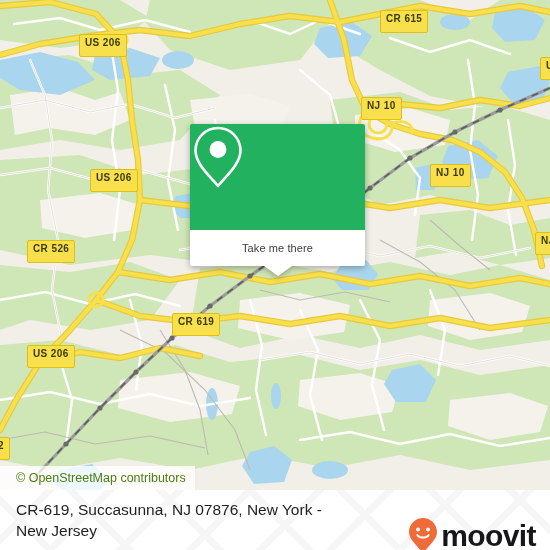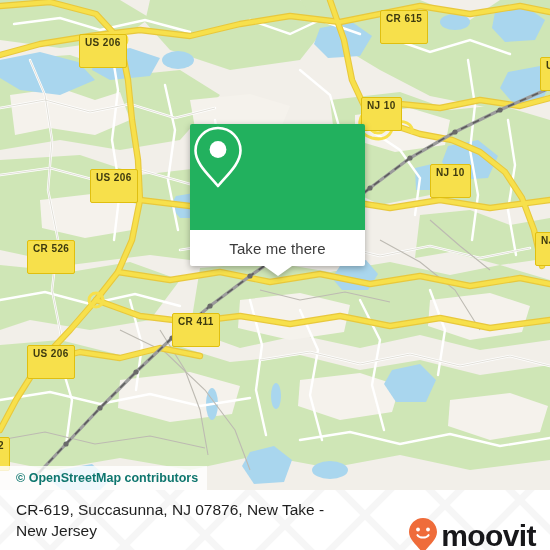--- a/index.html
+++ b/index.html
@@ -20,21 +20,21 @@
   
   .shield{
     position:absolute;
     background:#f7e04b;
     border:1.5px solid #e0bf10;
     border-radius:2px;
     color:#3d3a10;
     font-size:10px;
     font-weight:bold;
     letter-spacing:.4px;
-    padding:2px 5px 19px 5px;
+    padding:2px 5px 8px 5px;
     line-height:11px;
     white-space:nowrap;
     box-sizing:border-box;
     text-shadow:0 0 1px #f7e04b;
   }
 
   
   #callout{
     position:absolute;
     left:190px;top:124px;width:175px;
@@ -47,39 +47,38 @@
     display:flex;align-items:center;justify-content:center;
   }
   #callout-foot{
     background:#ffffff;
     height:36px;
     border-radius:0 0 2px 2px;
     display:flex;align-items:center;justify-content:center;
     position:relative;
   }
   #callout-foot-label{
-    font-size:15px;color:#3b3b3b;letter-spacing:.1px;
+    font-size:11px;color:#3b3b3b;letter-spacing:.1px;
   }
   #callout-tail{
     position:absolute;left:50%;transform:translateX(-50%);
     top:36px;width:0;height:0;
     border-left:14px solid transparent;
     border-right:14px solid transparent;
     border-top:10px solid #ffffff;
   }
 
   
   #attrib{
     position:absolute;left:0;bottom:0;
     background:rgba(255,255,255,.80);
-    font-size:12.5px;color:#0f766e;
+    font-size:12.5px;color:#4d7c0f;
     padding:5px 9px 5px 16px;
     line-height:14px;
     white-space:nowrap;
-    font-weight:bold;
   }
 
   
   #footer{
     position:absolute;left:0;top:490px;width:550px;height:60px;
     background:#ffffff;
     display:flex;align-items:center;
     overflow:hidden;
   }
   #footer-watermark{
@@ -252,21 +251,21 @@
     </svg>
 
     <div class="shield" style="left:79px;top:34px;">US 206</div>
     <div class="shield" style="left:380px;top:10px;">CR 615</div>
     <div class="shield" style="left:361px;top:97px;">NJ 10</div>
     <div class="shield" style="left:90px;top:169px;">US 206</div>
     <div class="shield" style="left:430px;top:164px;">NJ 10</div>
     <div class="shield" style="left:27px;top:240px;">CR 526</div>
     <div class="shield" style="left:535px;top:232px;">NJ</div>
     <div class="shield" style="left:540px;top:57px;">US</div>
-    <div class="shield" style="left:172px;top:313px;">CR 411</div>
+    <div class="shield" style="left:172px;top:313px;">CR 619</div>
     <div class="shield" style="left:27px;top:345px;">US 206</div>
     <div class="shield" style="left:-8px;top:437px;">2</div>
 
     <div id="callout">
       <div id="callout-head">
         <svg width="56" height="66" viewBox="0 0 56 66">
           <path d="M28 4 C15.5 4 5.5 14 5.5 26.5 C5.5 40 20 52 28 62 C36 52 50.5 40 50.5 26.5 C50.5 14 40.5 4 28 4 Z" fill="none" stroke="#ffffff" stroke-width="2.6" stroke-linejoin="round"></path>
           <circle cx="28" cy="25.5" r="8.4" fill="#ffffff"></circle>
         </svg>
       </div>
@@ -294,21 +293,21 @@
         <path d="M-20,-10 L60,70"></path>
           <path d="M60,-10 L140,70"></path>
         <path d="M150,-10 L230,70"></path>
           <path d="M240,-10 L320,70"></path>
         <path d="M330,-10 L410,70"></path>
           <path d="M420,-10 L500,70"></path>
         <path d="M500,-10 L570,60"></path>
       </g>
     </svg>
 
-    <div id="footer-title">CR-619, Succasunna, NJ 07876, New Take - New Jersey</div>
+    <div id="footer-title">CR-619, Succasunna, NJ 07876, New York - New Jersey</div>
 
     <div id="brand">
       <svg width="30" height="38" viewBox="0 0 30 38">
         <path d="M15 1 C7.3 1 1 7.3 1 15 C1 23.5 11.5 30 15 37 C18.5 30 29 23.5 29 15 C29 7.3 22.7 1 15 1 Z" fill="#ef6c3a"></path>
         <circle cx="10" cy="12.5" r="1.9" fill="#ffffff"></circle>
         <circle cx="20" cy="12.5" r="1.9" fill="#ffffff"></circle>
         <path d="M9.5 18.2 C11.5 21.3 18.5 21.3 20.5 18.2" fill="none" stroke="#ffffff" stroke-width="2.1" stroke-linecap="round"></path>
       </svg>
       <span id="brand-word">moovit</span>
     </div>

